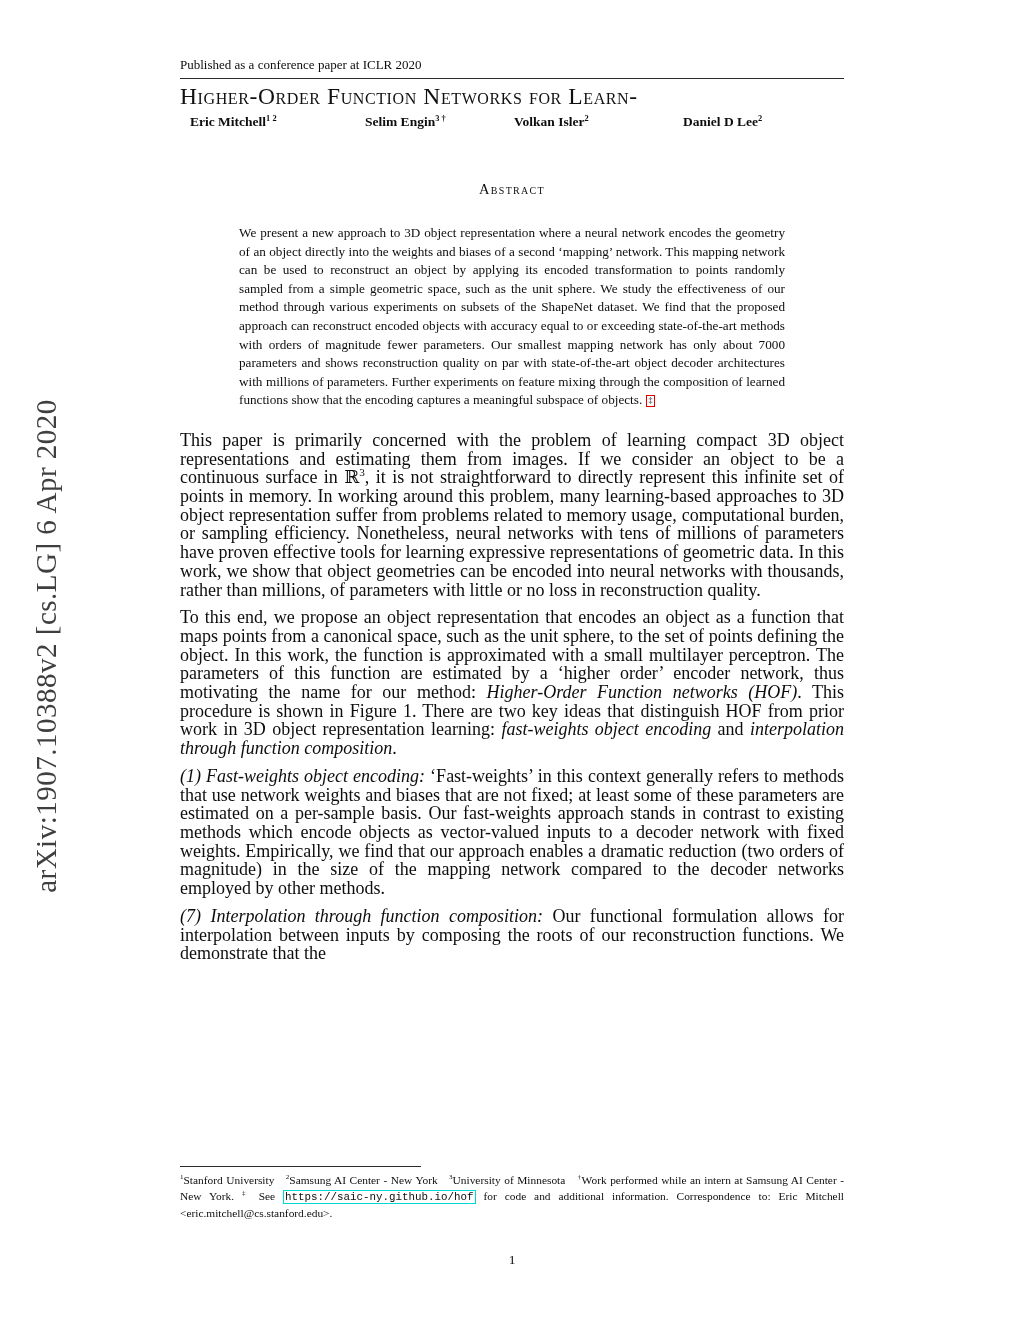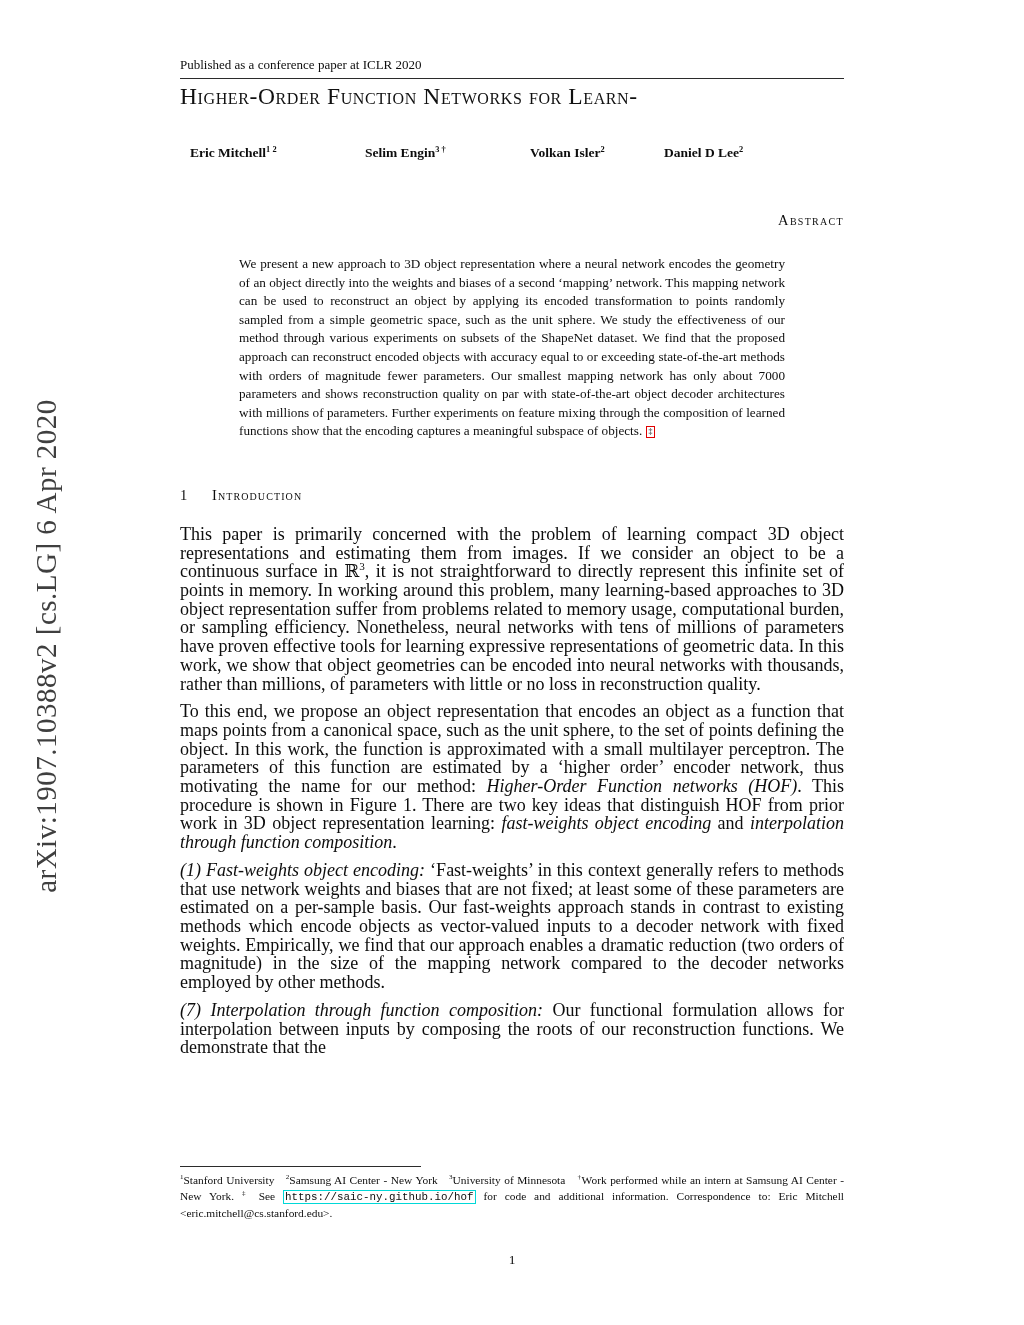--- a/index.html
+++ b/index.html
@@ -7,24 +7,24 @@
         font-family:"Liberation Serif","DejaVu Serif",serif;color:#0d0d0d;}
   .content{position:absolute;left:180px;top:0;width:664px;}
   p{margin:0;}
 
   .running-head{margin-top:57px;font-weight:normal;font-size:13px;}
   .head-rule{border:0;border-top:1.4px solid #2b2b2b;margin:5px 0 0 0;}
 
   .title{font-size:23.5px;line-height:35px;font-variant:small-caps;
          letter-spacing:0.6px;color:#101010;}
 
-  .authors{position:relative;margin-top:31px;height:20px;font-size:13.5px;font-weight:bold;}
+  .authors{position:relative;height:20px;font-size:13.5px;font-weight:bold;}
   .author{position:absolute;top:0;white-space:nowrap;}
 
-  .abstract-heading{margin-top:47px;text-align:right;font-size:14.5px;
+  .abstract-heading{margin-top:47px;text-align:center;font-size:14.5px;
                     font-variant:small-caps;letter-spacing:1.3px;}
   .abstract-body{margin:26px auto 0 auto;width:546px;font-size:13.2px;line-height:18.6px;
                  text-align:justify;}
 
   .section-heading{margin-top:46px;font-size:14.5px;}
   .sec-num{display:inline-block;width:32px;}
   .sec-title{font-variant:small-caps;letter-spacing:1.1px;}
 
   .body-par{margin-top:9px;font-size:18px;line-height:18.7px;text-align:justify;}
   .body-par.first{margin-top:21px;}
@@ -60,30 +60,27 @@
     <div class="running-head">Published as a conference paper at ICLR 2020</div>
     <hr class="head-rule">
 
     <div class="title">
       <div>Higher-Order Function Networks for Learn-</div>
     </div>
 
     <div class="authors">
       <span class="author" style="left:10px"><span>Eric Mitchell</span><sup>1 2</sup></span>
       <span class="author" style="left:185px"><span>Selim Engin</span><sup>3 †</sup></span>
-      <span class="author" style="left:350px"><span>Volkan Isler</span><sup>2</sup></span>
-      <span class="author" style="left:484px"><span>Daniel D Lee</span><sup>2</sup></span>
+      <span class="author" style="left:334px"><span>Volkan Isler</span><sup>2</sup></span>
+      <span class="author" style="left:503px"><span>Daniel D Lee</span><sup>2</sup></span>
     </div>
 
     <div class="abstract-heading">Abstract</div>
     <p class="abstract-body"><span>We present a new approach to 3D object representation where a neural network encodes the geometry of an object directly into the weights and biases of a second ‘mapping’ network. This mapping network can be used to reconstruct an object by applying its encoded transformation to points randomly sampled from a simple geometric space, such as the unit sphere. We study the effectiveness of our method through various experiments on subsets of the ShapeNet dataset. We find that the proposed approach can reconstruct encoded objects with accuracy equal to or exceeding state-of-the-art methods with orders of magnitude fewer parameters. Our smallest mapping network has only about 7000 parameters and shows reconstruction quality on par with state-of-the-art object decoder architectures with millions of parameters. Further experiments on feature mixing through the composition of learned functions show that the encoding captures a meaningful subspace of objects. </span><sup class="seg-fnref">‡</sup></p>
 
-    <div class="section-heading">
-      <span class="sec-num">1</span><span class="sec-title">Introduction</span>
-    </div>
 
     <p class="body-par first"><span>This paper is primarily concerned with the problem of learning compact 3D object representations and estimating them from images. If we consider an object to be a continuous surface in </span><span>ℝ</span><sup class="seg-sup">3</sup><span>, it is not straightforward to directly represent this infinite set of points in memory. In working around this problem, many learning-based approaches to 3D object representation suffer from problems related to memory usage, computational burden, or sampling efficiency. Nonetheless, neural networks with tens of millions of parameters have proven effective tools for learning expressive representations of geometric data. In this work, we show that object geometries can be encoded into neural networks with thousands, rather than millions, of parameters with little or no loss in reconstruction quality.</span></p>
     <p class="body-par"><span>To this end, we propose an object representation that encodes an object as a function that maps points from a canonical space, such as the unit sphere, to the set of points defining the object. In this work, the function is approximated with a small multilayer perceptron. The parameters of this function are estimated by a ‘higher order’ encoder network, thus motivating the name for our method: </span><span class="seg-i">Higher-Order Function networks (HOF)</span><span>. This procedure is shown in Figure 1. There are two key ideas that distinguish HOF from prior work in 3D object representation learning: </span><span class="seg-i">fast-weights object encoding</span><span> and </span><span class="seg-i">interpolation through function composition</span><span>.</span></p>
     <p class="body-par"><span class="seg-i">(1) Fast-weights object encoding:</span><span> ‘Fast-weights’ in this context generally refers to methods that use network weights and biases that are not fixed; at least some of these parameters are estimated on a per-sample basis. Our fast-weights approach stands in contrast to existing methods which encode objects as vector-valued inputs to a decoder network with fixed weights. Empirically, we find that our approach enables a dramatic reduction (two orders of magnitude) in the size of the mapping network compared to the decoder networks employed by other methods.</span></p>
     <p class="body-par"><span class="seg-i">(7) Interpolation through function composition:</span><span> Our functional formulation allows for interpolation between inputs by composing the roots of our reconstruction functions. We demonstrate that the</span></p>
 
   </div>
 
   <div class="footnotes">
     <hr class="footnote-rule">

